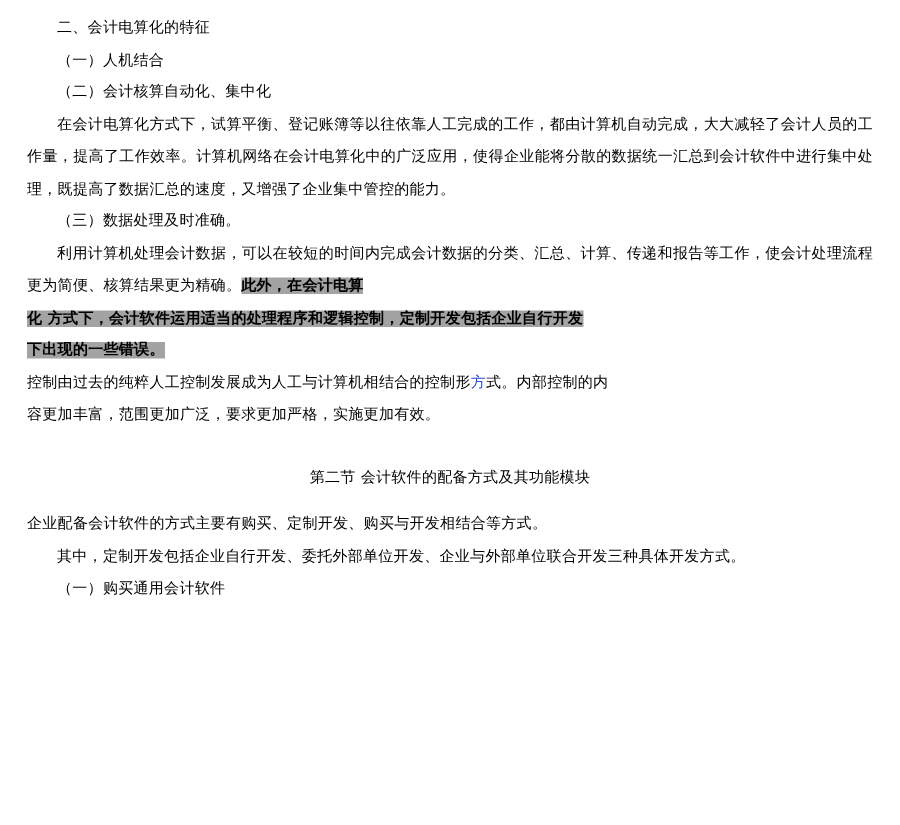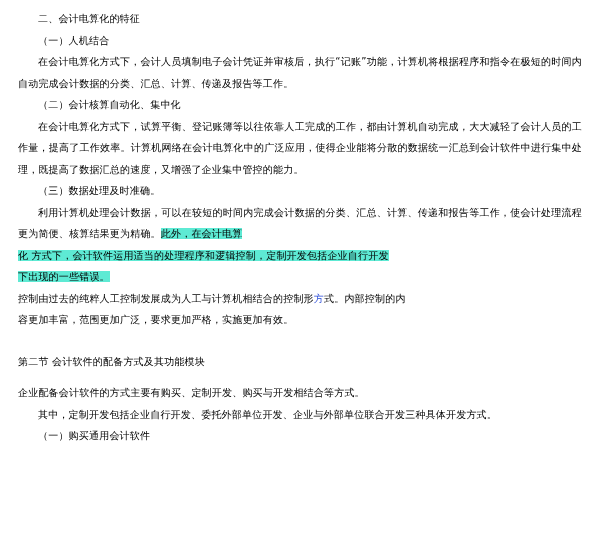--- a/index.html
+++ b/index.html
@@ -31,46 +31,47 @@
     color: #000000;
     text-align: justify;
     margin: 0;
     letter-spacing: 0.2px;
     text-justify: inter-ideograph;
   }
   .indent2 {
     text-indent: 2em;
   }
   .center {
+    text-align: center;
     text-indent: 0;
   }
   .spacer-lg {
     height: 20px;
   }
   .spacer-md {
     height: 10px;
   }
   .hl {
-    background: #5eead4;
+    background: #a3a3a3;
+    font-weight: bold;
   }
   .blue {
     color: #2a4bd7;
   }
 </style>
 </head>
 <body>
 
 <div class="page">
   <div class="doc">
 
     <p class="para indent2">二、会计电算化的特征</p>
 
     <p class="para indent2">（一）人机结合</p>
 
-    <p class="para indent2">在会计电算化方式下，会计人员填制电子会计凭证并审核后，执行“记账”功能，计算机将根据程序和指令在极短的时间内自动完成会计数据的分类、汇总、计算、传递及报告等工作。</p>
 
     <p class="para indent2">（二）会计核算自动化、集中化</p>
 
     <p class="para indent2">在会计电算化方式下，试算平衡、登记账簿等以往依靠人工完成的工作，都由计算机自动完成，大大减轻了会计人员的工作量，提高了工作效率。计算机网络在会计电算化中的广泛应用，使得企业能将分散的数据统一汇总到会计软件中进行集中处理，既提高了数据汇总的速度，又增强了企业集中管控的能力。</p>
 
     <p class="para indent2">（三）数据处理及时准确。</p>
 
     <p class="para indent2"><span>利用计算机处理会计数据，可以在较短的时间内完成会计数据的分类、汇总、计算、传递和报告等工作，使会计处理流程更为简便、核算结果更为精确。</span><span class="hl">此外，在会计电算</span></p>
 
     <p class="para" style="text-indent:0"><span class="hl">化 方式下，会计软件运用适当的处理程序和逻辑控制，定制开发包括企业自行开发</span></p>

